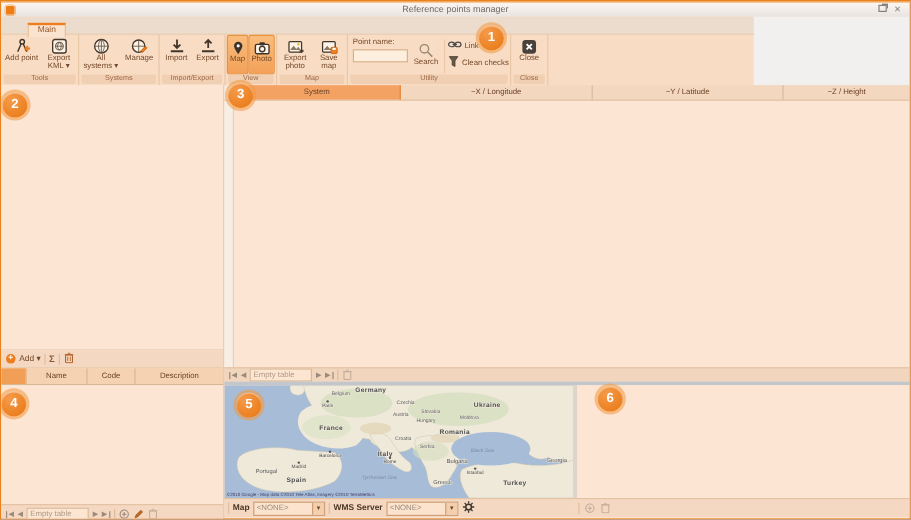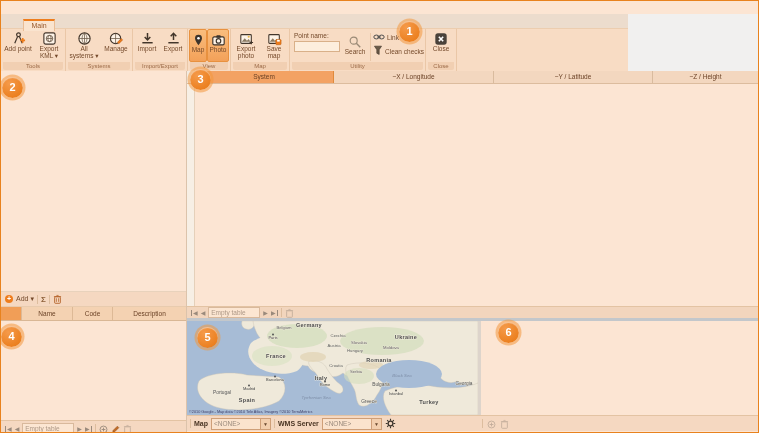--- a/index.html
+++ b/index.html
@@ -98,20 +98,26 @@
   .place{font-size:4px;fill:#444;paint-order:stroke;stroke:#f0ebdd;stroke-width:.6;}
   .sea{font-size:4.3px;fill:#7e8ea8;font-style:italic;}
   .attr{font-size:3.8px;fill:#3d3d66;}
   text{font-family:"Liberation Sans",sans-serif;}
 </style>
 </head>
 <body>
 
 <div id="win">
 
+  <div id="titlebar">
+    <div id="appicon"></div>
+    <div id="title">Reference points manager</div>
+    <div class="wbtn" id="restorebtn"><span class="restore-glyph"></span></div>
+    <div class="wbtn" id="closebtn">✕</div>
+  </div>
 
   <div id="graytop"></div>
 
   <div id="ribbonwrap">
     <div id="tabrow">
       <div id="maintab">Main</div>
     </div>
     <div id="groups">
 
       <div class="rgroup">

